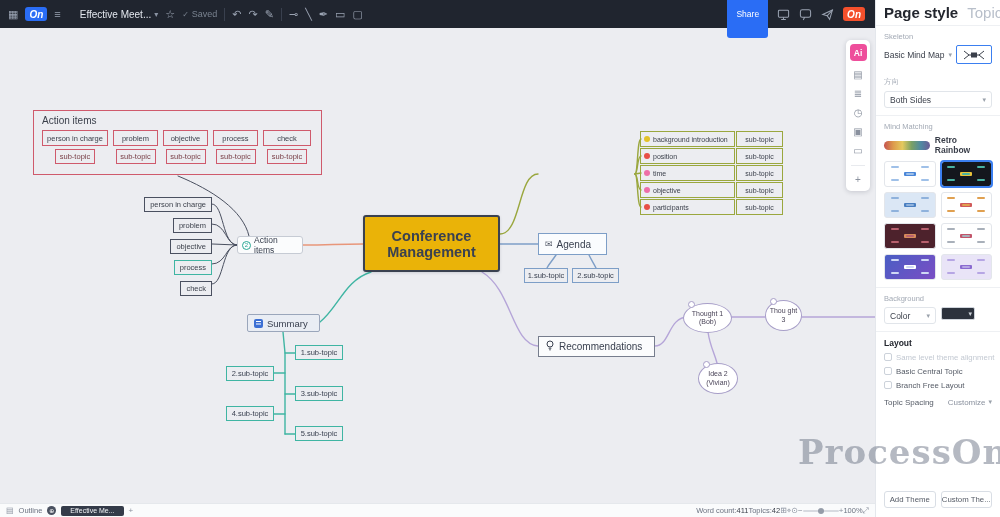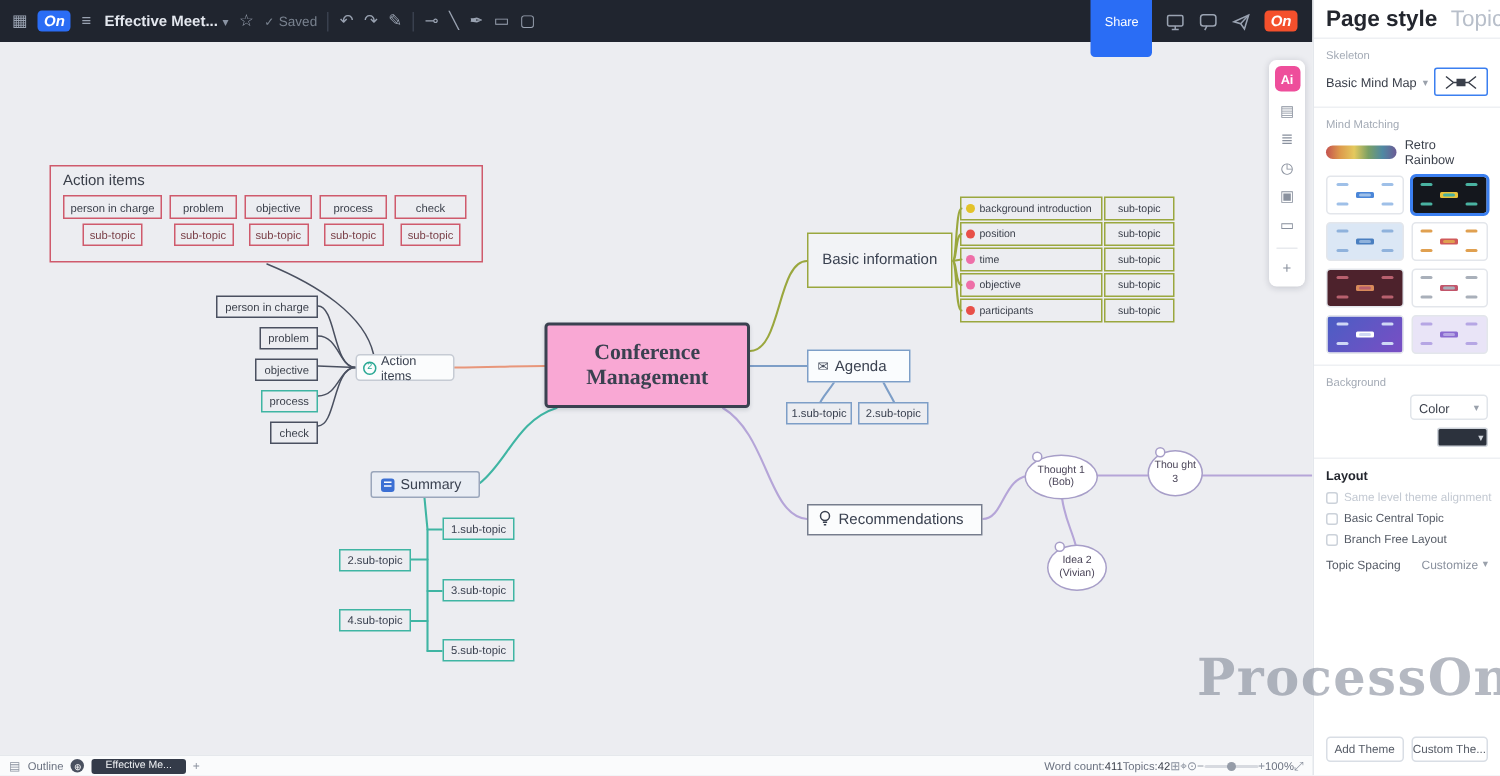--- a/index.html
+++ b/index.html
@@ -8,42 +8,42 @@
     --red:#cf5a6c; --dark:#4a5060; --accent:#2a6df5;
   }
   *{margin:0;padding:0;box-sizing:border-box;}
   body{font-family:"Liberation Sans",sans-serif;}
   .app{position:relative;width:1000px;height:517px;background:var(--canvas);overflow:hidden;}
 
   
   .topbar{position:absolute;left:0;top:0;width:875px;height:28px;background:var(--topbar);display:flex;align-items:center;gap:7px;padding:0 8px;z-index:10;}
   .tb-ic{color:#9aa3b2;font-size:11px;line-height:1;cursor:pointer;}
   .logo{background:var(--accent);color:#fff;font-weight:bold;font-style:italic;font-size:10px;padding:1.5px 4px;border-radius:3px;}
-  .doc-title{color:#e3e7ee;font-size:10px;font-weight:bold;margin-left:2px;}
+  .doc-title{color:#e3e7ee;font-size:10px;font-weight:normal;margin-left:12px;}
   .tb-caret{color:#8a93a3;font-size:8px;margin-left:-4px;}
   .saved{display:flex;align-items:center;gap:3px;color:#79828f;font-size:9px;}
   .tb-check{font-size:8px;}
   .vsep{width:1px;height:13px;background:#39404e;}
   .tb-right{margin-left:auto;display:flex;align-items:center;gap:9px;padding-right:2px;}
   .share-btn{background:var(--accent);color:#fff;border:none;border-radius:3px;font-size:8.5px;padding:19px 9px;font-family:inherit;cursor:pointer;}
   .premium{background:#f4502c;color:#fff;font-weight:bold;font-style:italic;font-size:10px;padding:1.5px 4px;border-radius:3px;cursor:pointer;}
   .tb-svg{display:block;}
 
   
   .canvas{position:absolute;left:0;top:28px;width:875px;height:492px;background:var(--canvas);overflow:hidden;}
   .edges{position:absolute;left:0;top:0;z-index:1;}
   .e{fill:none;stroke-linecap:round;}
   .e.salmon{stroke:var(--salmon);stroke-width:1.4;}
   .e.teal{stroke:var(--teal);stroke-width:1.4;}
   .e.olive{stroke:var(--olive);stroke-width:1.4;}
   .e.blue{stroke:var(--blue);stroke-width:1.4;}
   .e.lav{stroke:var(--lav);stroke-width:1.4;}
   .e.dark{stroke:var(--dark);stroke-width:1;}
 
-  .central{position:absolute;left:363px;top:187px;width:137px;height:57px;background:#f9a8d4;border:2px solid #3a4150;border-radius:3px;display:flex;align-items:center;justify-content:center;text-align:center;font-size:14.5px;font-weight:bold;color:#3a4150;z-index:5;padding:0 12px;box-shadow:0 1px 3px rgba(30,40,60,.15);font-family:Liberation Serif, serif;}
+  .central{position:absolute;left:363px;top:187px;width:137px;height:57px;background:#eab308;border:2px solid #3a4150;border-radius:3px;display:flex;align-items:center;justify-content:center;text-align:center;font-size:14.5px;font-weight:bold;color:#3a4150;z-index:5;padding:0 12px;box-shadow:0 1px 3px rgba(30,40,60,.15);}
 
   .action-node{position:absolute;left:237px;top:208px;width:66px;height:18px;background:#fbfcfd;border:1px solid #c6cbd4;border-radius:3px;display:flex;align-items:center;gap:3px;padding:0 4px;font-size:8.5px;color:#3a4150;z-index:4;}
   .num-badge{width:9px;height:9px;border:1px solid #2aa894;color:#2aa894;border-radius:50%;font-size:6px;display:flex;align-items:center;justify-content:center;flex:0 0 auto;}
 
   .action-table{position:absolute;left:33px;top:82px;width:289px;height:65px;border:1px solid var(--red);padding:4px 8px;z-index:4;}
   .at-title{font-size:10px;color:#3a3f4a;margin-bottom:4px;}
   .at-grid{display:flex;gap:5px;}
   .at-col{display:flex;flex-direction:column;align-items:center;gap:3px;}
   .w1{width:66px}.w2{width:45px}.w5{width:48px}
   .at-h{width:100%;border:1px solid var(--red);font-size:7.5px;color:#3a3f4a;text-align:center;padding:2.5px 0;}
@@ -103,39 +103,39 @@
   .p-sec{padding:6px 8px 7px;}
   .p-sec.bt{border-top:1px solid #eef0f3;}
   .p-label{font-size:7.5px;color:#a3aab5;margin-bottom:4px;}
   .p-label.strong{color:#23262e;font-weight:bold;font-size:8.5px;}
   .p-select{height:17px;border:1px solid #e1e5ea;border-radius:3px;display:flex;align-items:center;justify-content:space-between;padding:0 5px;font-size:8.5px;color:#3a3f4a;background:#fff;cursor:pointer;}
   .p-select.borderless{border:none;padding:0;flex:1;}
   .p-select.small{width:52px;}
   .caret{color:#9aa1ab;font-size:7px;margin-left:3px;}
   .skel-row{display:flex;align-items:center;gap:4px;}
   .skel-prev{width:36px;height:19px;border:1px solid #3b7ff0;border-radius:2px;background:#fff;display:flex;align-items:center;justify-content:center;}
-  .cm-row{display:flex;align-items:center;gap:5px;cursor:pointer;}
+  .cm-row{display:flex;align-items:center;gap:5px;cursor:pointer;font-weight:bold;}
   .cm-bar{width:48px;height:9px;border-radius:5px;background:linear-gradient(90deg,#c5534f,#dd9a4c,#e4c95e,#7aa065,#4f89a2,#6b5b95);}
   .cm-name{font-size:8.5px;color:#3a3f4a;}
   .thumb-grid{display:grid;grid-template-columns:1fr 1fr;gap:5px;margin-top:6px;}
   .thumb{height:26px;border:1px solid #e3e6eb;border-radius:3px;position:relative;background:var(--bg);cursor:pointer;}
   .thumb::before{content:"";position:absolute;left:50%;top:50%;width:12px;height:4px;margin:-2px 0 0 -6px;background:var(--a);border-radius:1px;}
   .thumb::after{content:"";position:absolute;left:50%;top:50%;width:8px;height:2px;margin:-1px 0 0 -4px;background:var(--b);border-radius:1px;box-shadow:-15px -7px 0 var(--b),-15px 6px 0 var(--b),15px -7px 0 var(--b),15px 6px 0 var(--b);}
   .t1{--bg:#fff;--a:#4a86d8;--b:#9fc0e8;}
   .t2{--bg:#14171d;--a:#e8c23a;--b:#49b2a1;outline:2px solid #3b7ff0;outline-offset:-1px;}
   .t3{--bg:#dbe7f5;--a:#4a7fc0;--b:#8fb2dc;}
   .t4{--bg:#fff;--a:#d05a5a;--b:#e0a050;}
   .t5{--bg:#4d222c;--a:#d88a5a;--b:#b8606e;}
   .t6{--bg:#fff;--a:#c2556a;--b:#a9b0ba;}
   .t7{--bg:linear-gradient(135deg,#4a5ec4,#7a4ec4);--a:#fff;--b:#cfd8f5;}
   .t8{--bg:#e9e4f7;--a:#8a6ad0;--b:#b6a6e4;}
-  .bg-row{display:flex;align-items:flex-end;gap:5px;flex-direction:column;}
+  .bg-row{display:flex;align-items:flex-start;gap:5px;}
   .bg-swatch{width:34px;height:13px;background:#2c323d;border-radius:2px;border:1px solid #cfd4db;display:flex;align-items:center;justify-content:flex-end;padding:0 2px;cursor:pointer;}
   .caret.light{color:#cfd4db;}
-  .cbrow{display:flex;align-items:flex-end;gap:4px;margin:5px 0;cursor:pointer;}
+  .cbrow{display:flex;align-items:flex-start;gap:4px;margin:5px 0;cursor:pointer;}
   .cb{width:8px;height:8px;border:1px solid #ccd2da;border-radius:2px;background:#fff;flex:0 0 auto;}
   .cbl{font-size:7.8px;color:#555b66;white-space:nowrap;}
   .cbl.muted{color:#c3c9d2;}
   .spacing-row{display:flex;align-items:center;justify-content:space-between;margin-top:8px;}
   .sp-lab{font-size:8px;color:#555b66;}
   .sp-val{font-size:8px;color:#8a919e;display:flex;align-items:flex-start;cursor:pointer;}
   .wm-input{width:100%;height:15px;border:1px solid #e1e5ea;border-radius:3px;background:#fff;}
   .p-btns{position:absolute;bottom:9px;left:8px;right:8px;display:flex;gap:5px;}
   .pbtn{flex:1;height:17px;border:1px solid #d9dee5;border-radius:3px;background:#fff;font-size:7.8px;color:#555b66;font-family:inherit;white-space:nowrap;overflow:hidden;cursor:pointer;}
 
@@ -273,21 +273,20 @@
     <div class="summary-node">
       <span class="sum-icon"></span>
       <span>Summary</span>
     </div>
     <div class="subbox sc1">1.sub-topic</div>
     <div class="subbox sc2">2.sub-topic</div>
     <div class="subbox sc3">3.sub-topic</div>
     <div class="subbox sc4">4.sub-topic</div>
     <div class="subbox sc5">5.sub-topic</div>
 
-    <div class="basic-node">Basic information</div>
     <div class="basic-rows">
       <div class="b-row">
         <div class="b-left">
             <span class="dot d-yellow"></span>
             <span class="b-lab">background introduction</span>
           </div>
         <div class="b-right">sub-topic</div>
       </div>
       <div class="b-row">
         <div class="b-left">
@@ -365,20 +364,27 @@
             <span class="caret">▾</span>
         </div>
         <div class="skel-prev">
           <svg width="32" height="16" viewBox="0 0 32 16">
               <g stroke="#3a3f4a" stroke-width="1" fill="none">
                 <path d="M16 8h-5M16 8h5M11 8L6 4M11 8L6 12M21 8l5-4M21 8l5 4"></path>
               </g>
               <rect x="13" y="5.5" width="6" height="5" fill="#3a3f4a"></rect>
             </svg>
         </div>
+      </div>
+    </div>
+    <div class="p-sec">
+      <div class="p-label">方向</div>
+      <div class="p-select">
+        <span>Both Sides</span>
+          <span class="caret">▾</span>
       </div>
     </div>
     <div class="p-sec bt">
       <div class="p-label">Mind Matching</div>
       <div class="cm-row">
         <span class="cm-bar"></span>
         <span class="cm-name">Retro Rainbow</span>
       </div>
       <div class="thumb-grid">
         <div class="thumb t1"></div>

